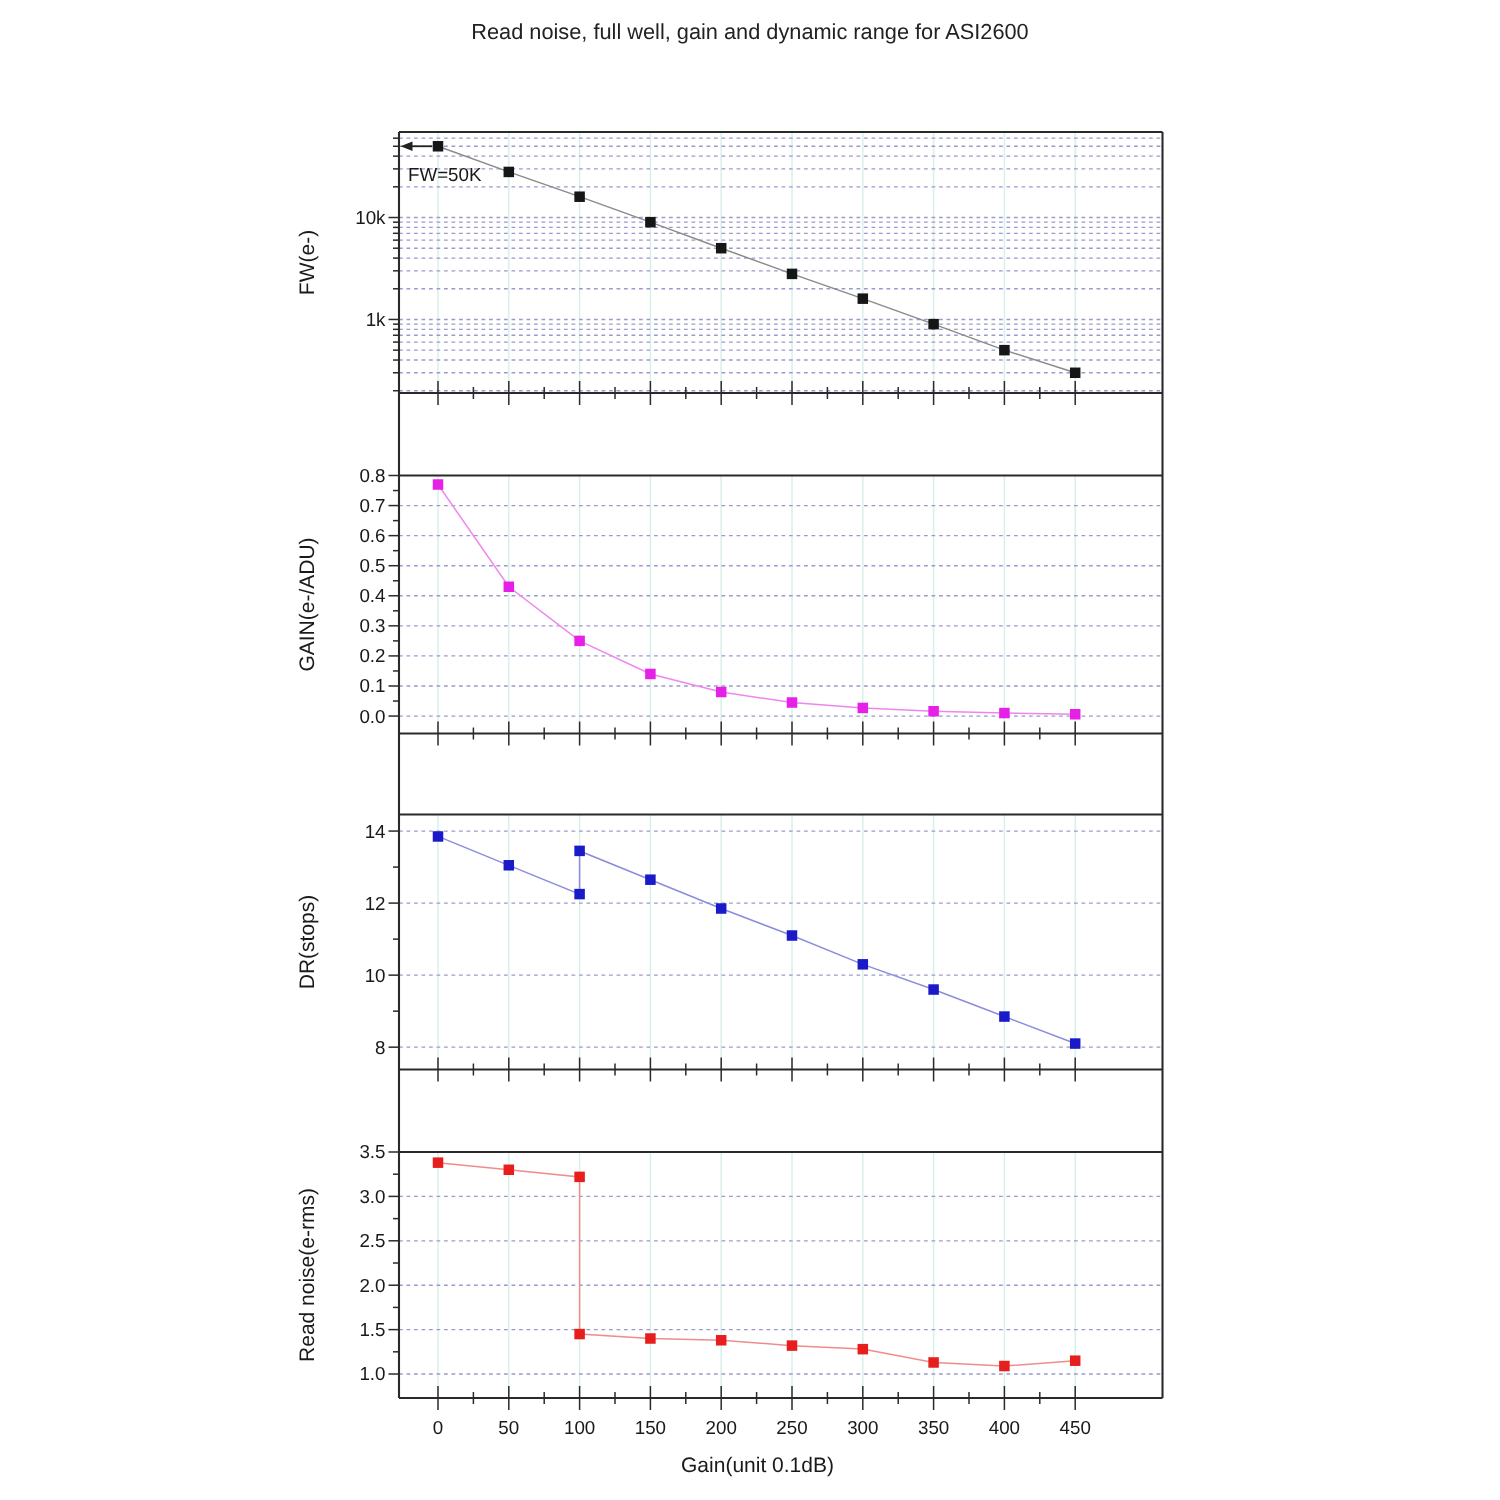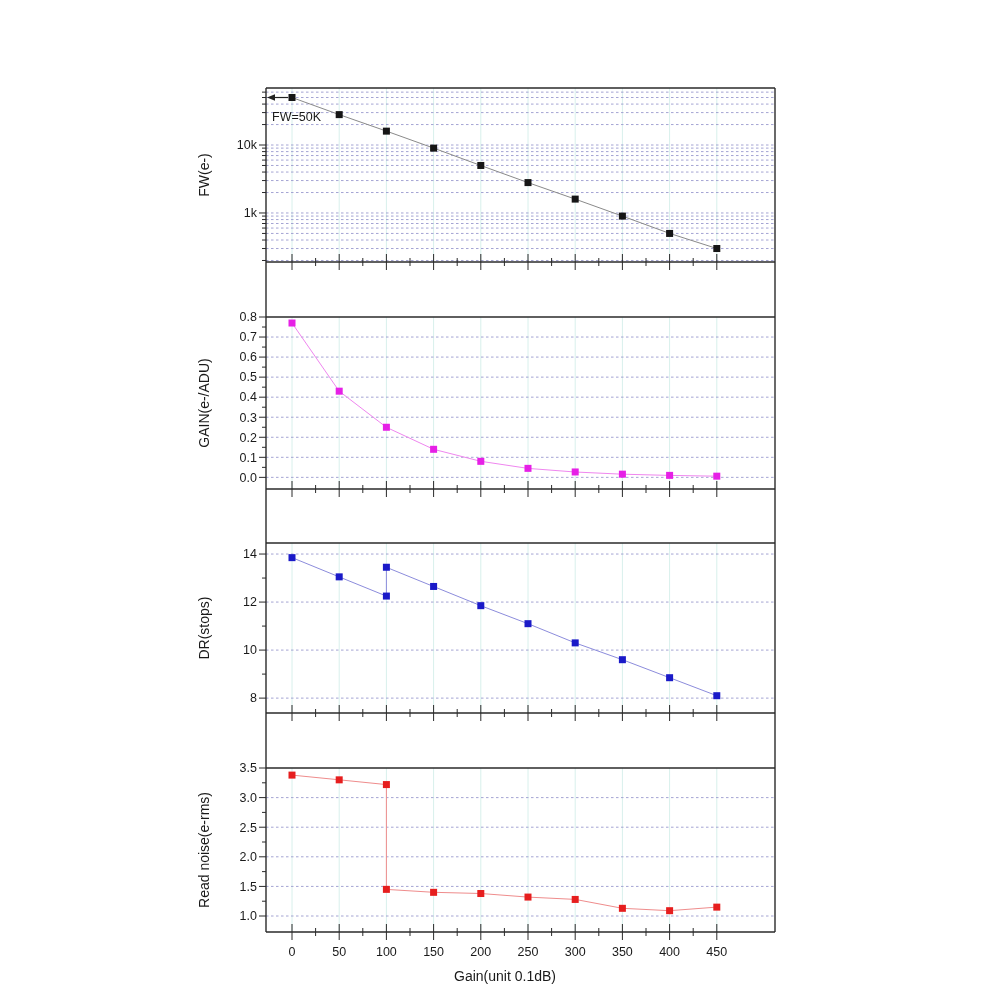--- a/index.html
+++ b/index.html
@@ -7,20 +7,21 @@
         font-family:"Liberation Sans",sans-serif;color:#1a1a1a;overflow:hidden;}
   #chart-title{position:absolute;top:14px;left:0;width:1000px;text-align:center;
         font-size:14.5px;color:#222;}
   #chart-svg{position:absolute;top:0;left:0;}
   svg text{font-family:"Liberation Sans",sans-serif;fill:#1a1a1a;}
 </style>
 </head>
 <body>
 
 <div id="page">
+  <div id="chart-title">Read noise, full well, gain and dynamic range for ASI2600</div>
   <svg id="chart-svg" width="1000" height="1000" viewBox="0 0 1000 1000">
       <g>
         <line x1="292" x2="292" y1="88" y2="262" stroke="#d8f0ec" stroke-width="1"></line>
         <line x1="339.2" x2="339.2" y1="88" y2="262" stroke="#d8f0ec" stroke-width="1"></line>
         <line x1="386.4" x2="386.4" y1="88" y2="262" stroke="#d8f0ec" stroke-width="1"></line>
         <line x1="433.6" x2="433.6" y1="88" y2="262" stroke="#d8f0ec" stroke-width="1"></line>
         <line x1="480.79999999999995" x2="480.79999999999995" y1="88" y2="262" stroke="#d8f0ec" stroke-width="1"></line>
         <line x1="528" x2="528" y1="88" y2="262" stroke="#d8f0ec" stroke-width="1"></line>
         <line x1="575.2" x2="575.2" y1="88" y2="262" stroke="#d8f0ec" stroke-width="1"></line>
         <line x1="622.4" x2="622.4" y1="88" y2="262" stroke="#d8f0ec" stroke-width="1"></line>

